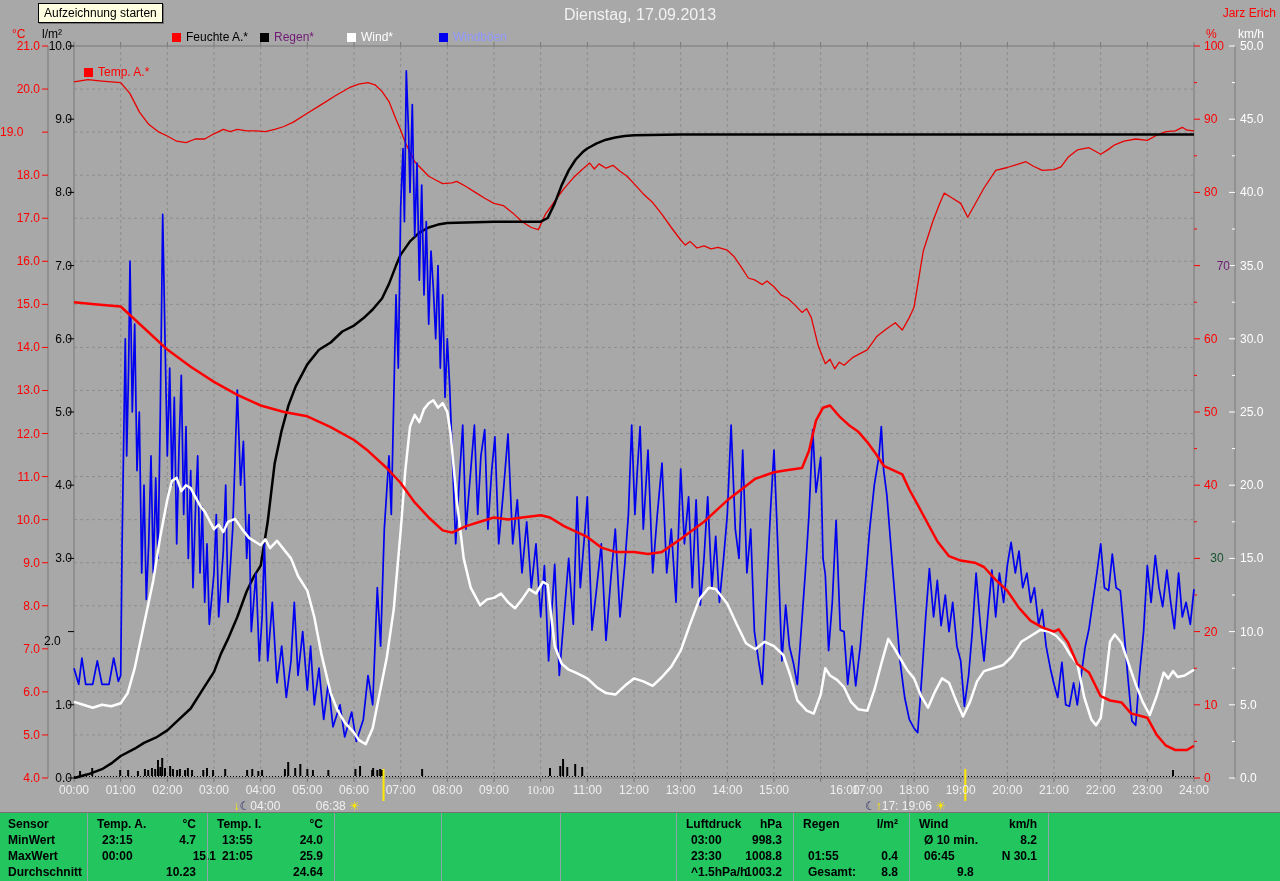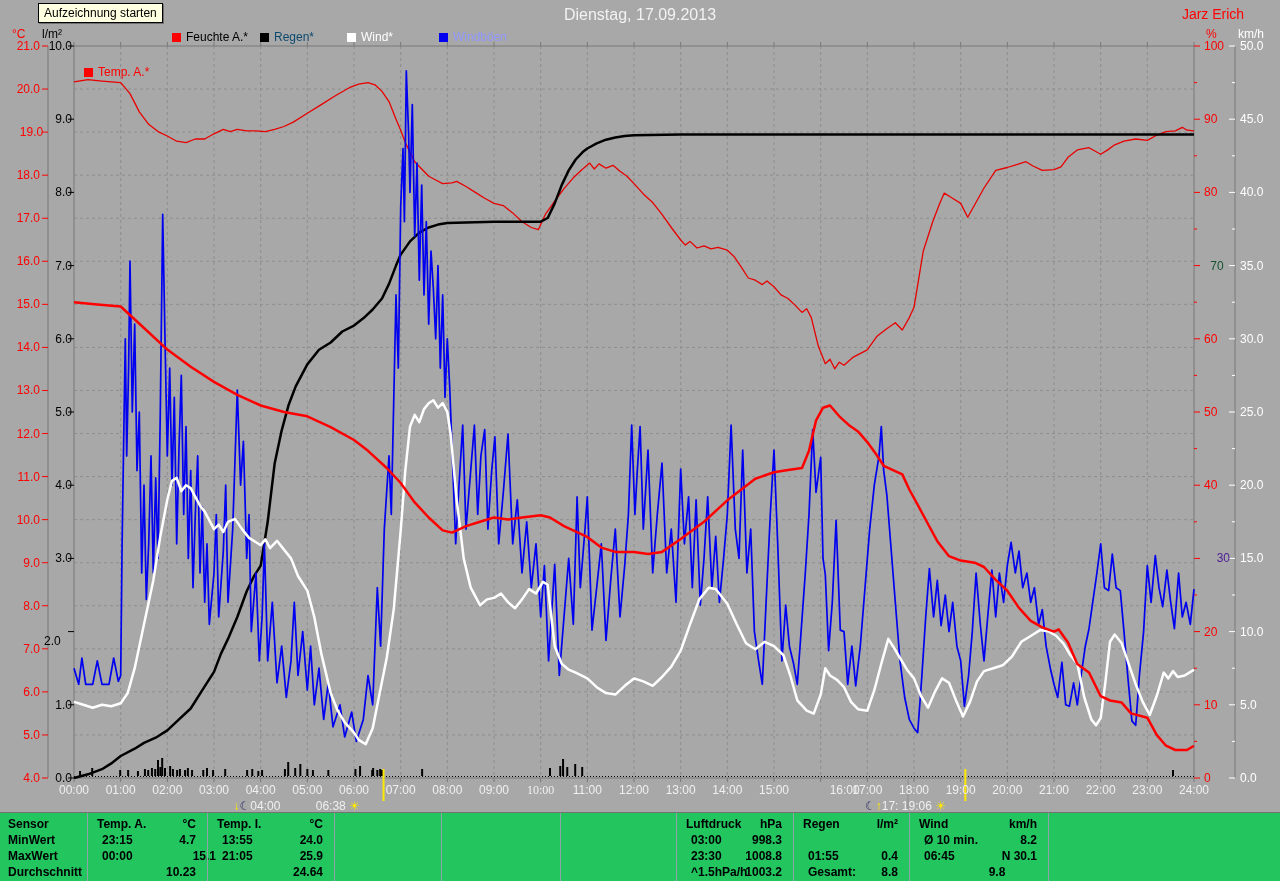--- a/index.html
+++ b/index.html
@@ -1,20 +1,20 @@
 <!DOCTYPE html>
 <html><head>
 <meta charset="utf-8">
 <style>
   html,body{margin:0;padding:0;background:#A8A8A8;}
   body{width:1280px;height:881px;position:relative;overflow:hidden;
        font-family:"Liberation Sans","DejaVu Sans",sans-serif;}
   .abs{position:absolute;}
   #title{top:6px;left:0;width:1280px;text-align:center;font-size:16px;color:#F2F2F2;}
-  #user{top:6px;left:1150px;width:126px;text-align:center;font-size:14px;color:#FF0000;}
+  #user{top:6px;left:1150px;width:126px;text-align:right;font-size:12px;color:#FF0000;}
   #record-tip{top:3px;left:38px;background:#FFFFE1;border:1px solid #000;box-shadow:1px 1px 0 #707070;
               font-size:12px;color:#000;padding:2px 5px;white-space:nowrap;}
   .legend-item{top:30px;height:12px;font-size:12px;white-space:nowrap;}
   .legend-item .sw{display:inline-block;width:9px;height:9px;vertical-align:-1px;margin-right:5px;}
   .unit-label{top:27px;font-size:12px;}
   .ylab{height:12px;line-height:12px;font-size:12px;}
   .xlab{width:44px;text-align:center;font-size:12px;color:#F0F0F0;}
   #markers span{font-size:12px;}
   svg{position:absolute;top:0;left:0;}
   
@@ -31,21 +31,21 @@
 <div class="abs" id="record-tip">Aufzeichnung starten</div>
 
 <div class="abs unit-label" style="left:12px;color:#FF0000;">°C</div>
 <div class="abs unit-label" style="left:42px;color:#000000;">l/m²</div>
 <div class="abs unit-label" style="left:1206px;color:#FF0000;">%</div>
 <div class="abs unit-label" style="left:1238px;color:#FFFFFF;">km/h</div>
 
 <div id="legend">
     <div class="abs legend-item" style="left: 84px; margin-top: 35px;"><span class="sw" style="background: rgb(255, 0, 0);"></span><span style="color: rgb(255, 0, 0);">Temp. A.*</span></div>
     <div class="abs legend-item" style="left: 172px;"><span class="sw" style="background: rgb(255, 0, 0);"></span><span style="color: #000000;">Feuchte A.*</span></div>
-    <div class="abs legend-item" style="left: 260px;"><span class="sw" style="background: rgb(0, 0, 0);"></span><span style="color: #0c4a6e;">Regen*</span></div>
+    <div class="abs legend-item" style="left: 260px;"><span class="sw" style="background: rgb(0, 0, 0);"></span><span style="color: #701a75;">Regen*</span></div>
     <div class="abs legend-item" style="left: 347px;"><span class="sw" style="background: rgb(255, 255, 255);"></span><span style="color: rgb(255, 255, 255);">Wind*</span></div>
     <div class="abs legend-item" style="left: 439px;"><span class="sw" style="background: rgb(0, 0, 240);"></span><span style="color: rgb(144, 152, 255);">Windböen</span></div>
   </div>
 
 <svg id="plot" width="1280" height="812">
     <line x1="74" y1="89.05882352941177" x2="1194" y2="89.05882352941177" stroke="#8E8E8E" stroke-width="1" stroke-dasharray="3 3"></line>
     <line x1="74" y1="132.11764705882354" x2="1194" y2="132.11764705882354" stroke="#8E8E8E" stroke-width="1" stroke-dasharray="3 3"></line>
     <line x1="74" y1="175.1764705882353" x2="1194" y2="175.1764705882353" stroke="#8E8E8E" stroke-width="1" stroke-dasharray="3 3"></line>
     <line x1="74" y1="218.23529411764707" x2="1194" y2="218.23529411764707" stroke="#8E8E8E" stroke-width="1" stroke-dasharray="3 3"></line>
     <line x1="74" y1="261.2941176470588" x2="1194" y2="261.2941176470588" stroke="#8E8E8E" stroke-width="1" stroke-dasharray="3 3"></line>
@@ -267,21 +267,21 @@
     <polyline points="74.0,701.9 83.3,704.8 92.7,707.7 102.0,704.8 111.3,706.3 120.7,703.3 127.7,693.1 134.7,668.2 144.0,624.3 153.3,580.4 160.3,536.4 167.3,499.8 172.0,480.8 176.7,477.9 181.3,491.1 186.0,485.2 190.7,488.1 195.3,496.9 200.0,505.7 204.7,511.6 209.3,520.3 214.0,529.1 218.7,524.7 223.3,532.0 228.0,521.8 235.0,518.9 242.0,529.1 249.0,537.9 256.0,542.3 260.7,545.2 265.3,539.4 270.0,548.2 277.0,540.8 284.0,549.6 291.0,558.4 298.0,576.0 307.3,590.6 314.3,617.0 321.3,653.6 330.7,693.1 337.7,710.7 344.7,722.4 354.0,732.6 358.7,739.9 365.7,744.3 372.7,728.2 379.7,693.1 386.7,658.0 393.7,609.6 400.7,530.6 405.3,470.6 410.0,426.6 414.7,414.9 419.3,422.2 424.0,409.1 428.7,403.2 433.3,400.3 438.0,407.6 442.7,403.2 447.3,412.0 450.6,434.0 456.7,499.8 463.7,558.4 470.7,587.7 480.0,605.2 487.0,599.4 494.0,597.9 501.0,593.5 508.0,602.3 515.0,608.2 522.0,599.4 529.0,589.1 536.0,593.5 543.0,581.8 547.7,584.8 554.7,646.2 561.7,663.8 568.7,669.7 575.7,672.6 587.3,678.4 596.7,687.2 606.0,693.1 615.3,694.6 624.7,685.8 634.0,678.4 643.3,681.4 652.7,685.8 662.0,677.0 671.3,666.7 680.7,650.6 690.0,624.3 699.3,599.4 708.7,587.7 715.7,589.1 727.3,603.8 736.7,624.3 746.0,643.3 755.3,649.2 764.7,641.8 774.0,646.2 783.3,655.0 790.3,675.5 797.3,700.4 806.7,710.7 813.7,713.6 820.7,694.6 825.3,668.2 830.0,675.5 837.0,679.9 844.0,687.2 851.0,701.9 858.0,709.2 867.3,710.7 874.3,690.2 881.3,663.8 888.3,638.9 893.0,646.2 900.0,658.0 907.0,669.7 914.0,678.4 921.0,696.0 928.0,707.7 935.0,691.6 942.0,678.4 949.0,682.8 956.0,700.4 963.0,716.5 970.0,701.9 977.0,681.4 984.0,671.1 993.3,668.2 1002.7,665.3 1012.0,656.5 1021.3,641.8 1030.7,636.0 1040.0,630.1 1049.3,631.6 1056.3,636.0 1063.3,643.3 1070.3,655.0 1077.3,663.8 1084.3,697.5 1091.3,719.4 1096.0,725.3 1100.7,718.0 1105.3,682.8 1110.0,641.8 1114.7,634.5 1121.7,643.3 1128.7,663.8 1135.7,684.3 1142.7,701.9 1149.7,715.0 1156.7,696.0 1163.7,672.6 1168.3,678.4 1173.0,671.1 1177.7,677.0 1184.7,675.5 1189.3,672.6 1194.0,669.7" fill="none" stroke="#FFFFFF" stroke-width="2.5" stroke-linejoin="round"></polyline>
     <polyline points="74.0,302.2 97.3,304.4 120.7,306.5 144.0,328.0 167.3,349.6 190.7,366.8 214.0,381.9 237.3,394.8 260.7,405.5 284.0,412.0 307.3,416.3 330.7,427.1 354.0,440.0 368.0,450.8 386.7,468.0 400.7,483.0 414.7,502.4 428.7,517.5 442.7,530.4 452.0,532.6 466.0,526.1 480.0,521.8 494.0,517.5 508.0,519.6 522.0,517.5 540.7,515.3 550.0,517.5 564.0,526.1 578.0,532.6 587.3,536.9 601.3,547.6 615.3,551.9 634.0,551.9 648.0,554.1 662.0,551.9 680.7,539.0 704.0,521.8 727.3,500.3 741.3,489.5 755.3,478.7 774.0,472.3 788.0,470.1 802.0,468.0 809.0,450.8 816.0,420.6 823.0,407.7 830.0,405.5 839.3,416.3 848.7,424.9 858.0,431.4 867.3,442.1 876.7,455.1 883.7,465.8 893.0,470.1 902.3,474.4 909.3,489.5 918.7,506.7 928.0,524.0 937.3,541.2 949.0,556.2 960.7,560.6 974.7,562.7 984.0,567.0 995.7,579.9 1007.3,590.7 1019.0,607.9 1030.7,620.8 1042.3,627.3 1054.0,631.6 1058.7,629.4 1068.0,642.4 1077.3,663.9 1089.0,672.5 1100.7,696.2 1110.0,700.5 1121.7,702.6 1131.0,713.4 1147.3,717.7 1156.7,734.9 1166.0,745.7 1175.3,750.0 1187.0,750.0 1194.0,745.7" fill="none" stroke="#FF0000" stroke-width="2.5" stroke-linejoin="round"></polyline>
     <line x1="383.54" y1="769" x2="383.54" y2="801" stroke="#FFE800" stroke-width="2"></line>
     <line x1="965.3333333333334" y1="769" x2="965.3333333333334" y2="801" stroke="#FFE800" stroke-width="2"></line>
     <line x1="907.9333333333334" y1="778" x2="907.9333333333334" y2="809" stroke="#9A9A9A" stroke-width="2"></line>
   </svg>
 
 <div id="ylabels">
     <div class="abs ylab" style="left: 0px; width: 40px; text-align: right; color: rgb(255, 0, 0); top: 40px;">21.0</div>
     <div class="abs ylab" style="left: 0px; width: 40px; text-align: right; color: rgb(255, 0, 0); top: 83.0588px;">20.0</div>
-    <div class="abs ylab" style="left: 0px; width: 63px; text-align: center; color: rgb(255, 0, 0); top: 126.118px;">19.0</div>
+    <div class="abs ylab" style="left: 0px; width: 63px; text-align: left; color: rgb(255, 0, 0); top: 126.118px;">19.0</div>
     <div class="abs ylab" style="left: 0px; width: 40px; text-align: right; color: rgb(255, 0, 0); top: 169.176px;">18.0</div>
     <div class="abs ylab" style="left: 0px; width: 40px; text-align: right; color: rgb(255, 0, 0); top: 212.235px;">17.0</div>
     <div class="abs ylab" style="left: 0px; width: 40px; text-align: right; color: rgb(255, 0, 0); top: 255.294px;">16.0</div>
     <div class="abs ylab" style="left: 0px; width: 40px; text-align: right; color: rgb(255, 0, 0); top: 298.353px;">15.0</div>
     <div class="abs ylab" style="left: 0px; width: 40px; text-align: right; color: rgb(255, 0, 0); top: 341.412px;">14.0</div>
     <div class="abs ylab" style="left: 0px; width: 40px; text-align: right; color: rgb(255, 0, 0); top: 384.471px;">13.0</div>
     <div class="abs ylab" style="left: 0px; width: 40px; text-align: right; color: rgb(255, 0, 0); top: 427.529px;">12.0</div>
     <div class="abs ylab" style="left: 0px; width: 40px; text-align: right; color: rgb(255, 0, 0); top: 470.588px;">11.0</div>
     <div class="abs ylab" style="left: 0px; width: 40px; text-align: right; color: rgb(255, 0, 0); top: 513.647px;">10.0</div>
     <div class="abs ylab" style="left: 0px; width: 40px; text-align: right; color: rgb(255, 0, 0); top: 556.706px;">9.0</div>
@@ -297,25 +297,25 @@
     <div class="abs ylab" style="left: 44px; width: 28px; text-align: right; color: rgb(0, 0, 0); top: 332.8px;">6.0</div>
     <div class="abs ylab" style="left: 44px; width: 28px; text-align: right; color: rgb(0, 0, 0); top: 406px;">5.0</div>
     <div class="abs ylab" style="left: 44px; width: 28px; text-align: right; color: rgb(0, 0, 0); top: 479.2px;">4.0</div>
     <div class="abs ylab" style="left: 44px; width: 28px; text-align: right; color: rgb(0, 0, 0); top: 552.4px;">3.0</div>
     <div class="abs ylab" style="left: 44px; width: 28px; text-align: left; color: #000000; top: 635px;">2.0</div>
     <div class="abs ylab" style="left: 44px; width: 28px; text-align: right; color: rgb(0, 0, 0); top: 698.8px;">1.0</div>
     <div class="abs ylab" style="left: 44px; width: 28px; text-align: right; color: rgb(0, 0, 0); top: 772px;">0.0</div>
     <div class="abs ylab" style="left: 1204px; width: 26px; text-align: left; color: rgb(255, 0, 0); top: 40px;">100</div>
     <div class="abs ylab" style="left: 1204px; width: 26px; text-align: left; color: rgb(255, 0, 0); top: 113.2px;">90</div>
     <div class="abs ylab" style="left: 1204px; width: 26px; text-align: left; color: rgb(255, 0, 0); top: 186.4px;">80</div>
-    <div class="abs ylab" style="left: 1204px; width: 26px; text-align: center; color: #14532d; top: 259.6px;">70</div>
+    <div class="abs ylab" style="left: 1204px; width: 26px; text-align: right; color: #701a75; top: 259.6px;">70</div>
     <div class="abs ylab" style="left: 1204px; width: 26px; text-align: left; color: rgb(255, 0, 0); top: 332.8px;">60</div>
     <div class="abs ylab" style="left: 1204px; width: 26px; text-align: left; color: rgb(255, 0, 0); top: 406px;">50</div>
     <div class="abs ylab" style="left: 1204px; width: 26px; text-align: left; color: rgb(255, 0, 0); top: 479.2px;">40</div>
-    <div class="abs ylab" style="left: 1204px; width: 26px; text-align: right; color: #4c1d95; top: 552.4px;">30</div>
+    <div class="abs ylab" style="left: 1204px; width: 26px; text-align: center; color: #14532d; top: 552.4px;">30</div>
     <div class="abs ylab" style="left: 1204px; width: 26px; text-align: left; color: rgb(255, 0, 0); top: 625.6px;">20</div>
     <div class="abs ylab" style="left: 1204px; width: 26px; text-align: left; color: rgb(255, 0, 0); top: 698.8px;">10</div>
     <div class="abs ylab" style="left: 1204px; width: 26px; text-align: left; color: rgb(255, 0, 0); top: 772px;">0</div>
     <div class="abs ylab" style="left: 1240px; width: 34px; text-align: left; color: rgb(255, 255, 255); top: 40px;">50.0</div>
     <div class="abs ylab" style="left: 1240px; width: 34px; text-align: left; color: rgb(255, 255, 255); top: 113.2px;">45.0</div>
     <div class="abs ylab" style="left: 1240px; width: 34px; text-align: left; color: rgb(255, 255, 255); top: 186.4px;">40.0</div>
     <div class="abs ylab" style="left: 1240px; width: 34px; text-align: left; color: rgb(255, 255, 255); top: 259.6px;">35.0</div>
     <div class="abs ylab" style="left: 1240px; width: 34px; text-align: left; color: rgb(255, 255, 255); top: 332.8px;">30.0</div>
     <div class="abs ylab" style="left: 1240px; width: 34px; text-align: left; color: rgb(255, 255, 255); top: 406px;">25.0</div>
     <div class="abs ylab" style="left: 1240px; width: 34px; text-align: left; color: rgb(255, 255, 255); top: 479.2px;">20.0</div>
@@ -408,16 +408,16 @@
       <div class="tcell" style="left: 24px; width: 80px; text-align: right; top: 52px;">8.8</div>
     </div>
     <div class="tcol bordered" style="left: 909px; width: 139px;">
       <div class="tcell" style="left: 9px; width: 119px; text-align: left; top: 4px;">Wind</div>
       <div class="tcell" style="left: 79px; width: 48px; text-align: right; top: 4px;">km/h</div>
       <div class="tcell" style="left: 14px; width: 111px; text-align: left; top: 20px;">Ø 10 min.</div>
       <div class="tcell" style="left: 47px; width: 80px; text-align: right; top: 20px;">8.2</div>
       <div class="tcell" style="left: 14px; width: 111px; text-align: left; top: 36px;">06:45</div>
       <div class="tcell" style="left: 47px; width: 80px; text-align: right; top: 36px;">N 30.1</div>
       <div class="tcell" style="left: 14px; width: 111px; text-align: left; top: 52px;"></div>
-      <div class="tcell" style="left: 47px; width: 80px; text-align: center; top: 52px;">9.8</div>
+      <div class="tcell" style="left: 47px; width: 80px; text-align: left; top: 52px;">9.8</div>
     </div>
     <div class="tcol bordered" style="left: 1048px; width: 232px;"></div>
   </div>
 
 </body></html>

